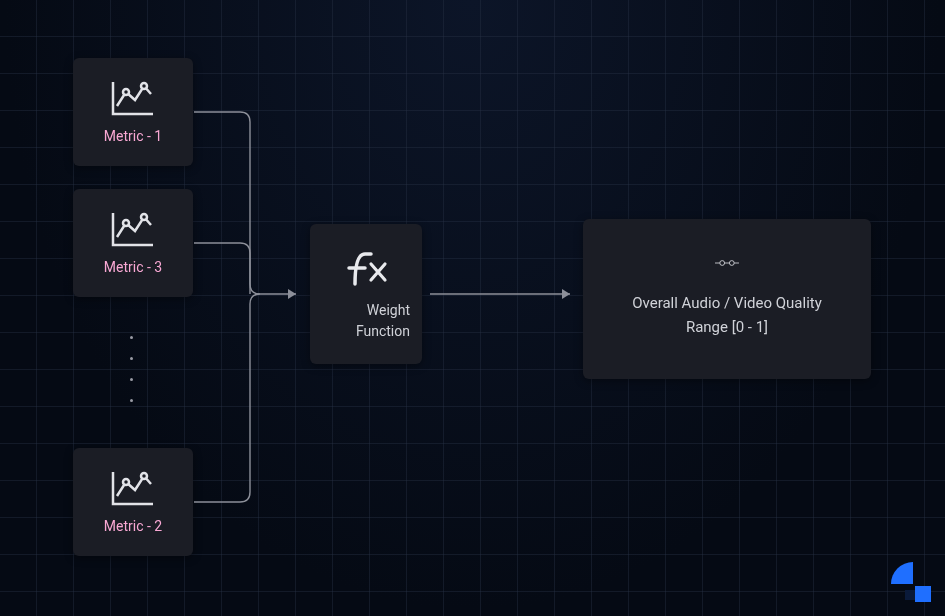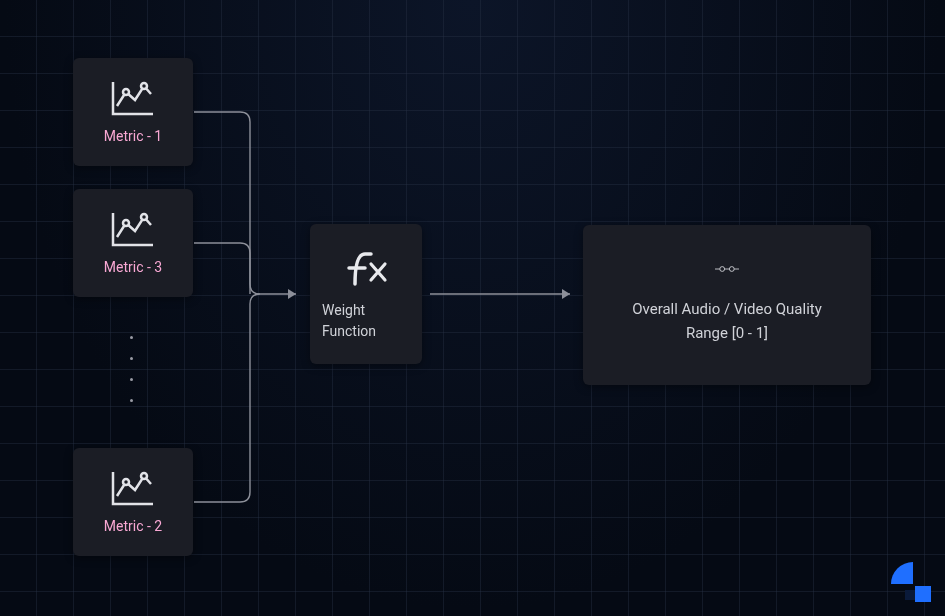--- a/index.html
+++ b/index.html
@@ -31,22 +31,22 @@
     justify-content: center;
     color: #d0d2d8;
     padding: 16px 12px;
     box-shadow: 0 2px 8px rgba(0,0,0,0.4);
   }
   .metric { width: 120px; height: 108px; }
   .metric svg { margin-bottom: 12px; }
   .metric-label { font-size: 14px; color: #f9a8d4; }
   .weight { width: 112px; height: 140px; left: 310px; top: 224px; }
   .weight svg { margin-bottom: 12px; }
-  .weight-label { font-size: 14px; text-align: left; line-height: 1.5; }
-  .output { width: 288px; height: 160px; left: 583px; top: 225px; padding: 40px; }
+  .weight-label { font-size: 14px; text-align: right; line-height: 1.5; }
+  .output { width: 288px; height: 160px; left: 583px; top: 219px; padding: 40px; }
   .output svg { margin-bottom: 24px; }
   .output-label { font-size: 15px; text-align: center; line-height: 1.6; }
   .connectors { position: absolute; inset: 0; pointer-events: none; }
   .connectors path, .connectors line { stroke: #8c8f99; stroke-width: 1.4; fill: none; }
   .connectors .arrowhead { fill: #8c8f99; }
   .dots {
     position: absolute;
     left: 130px;
     top: 336px;
     display: flex;

